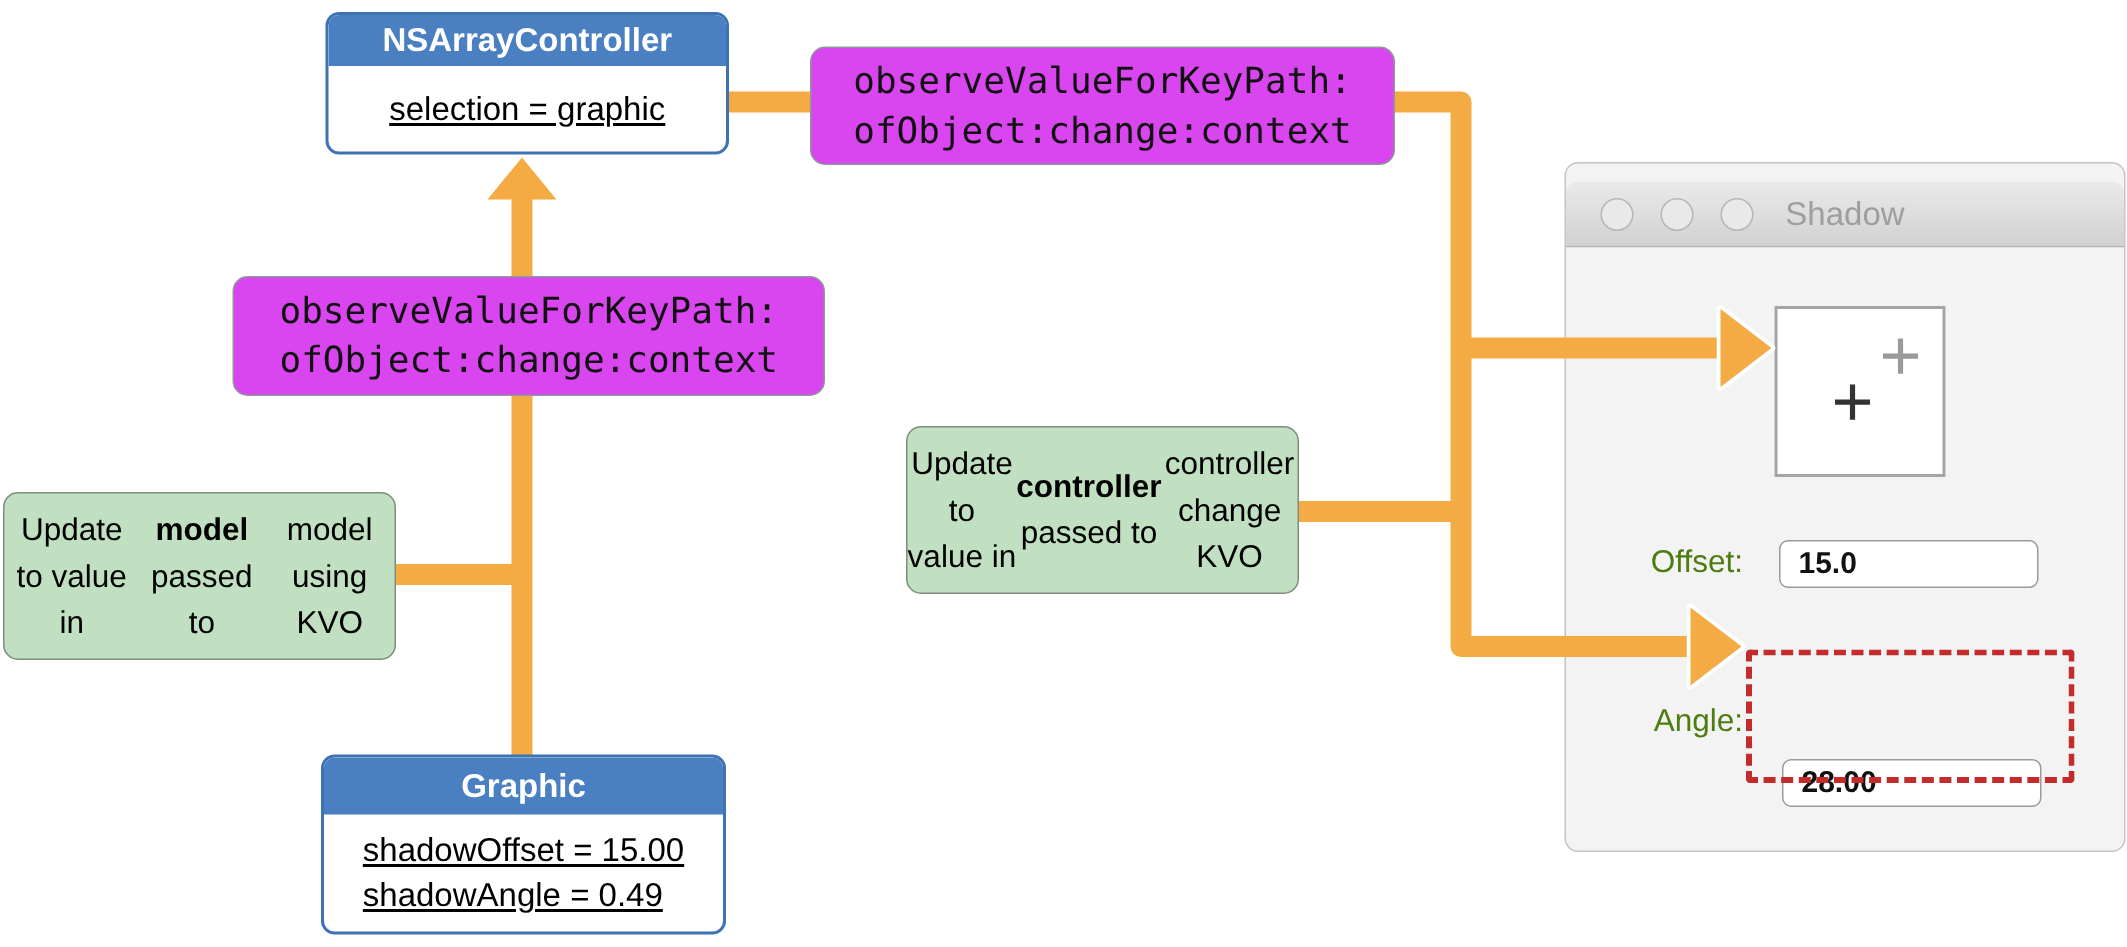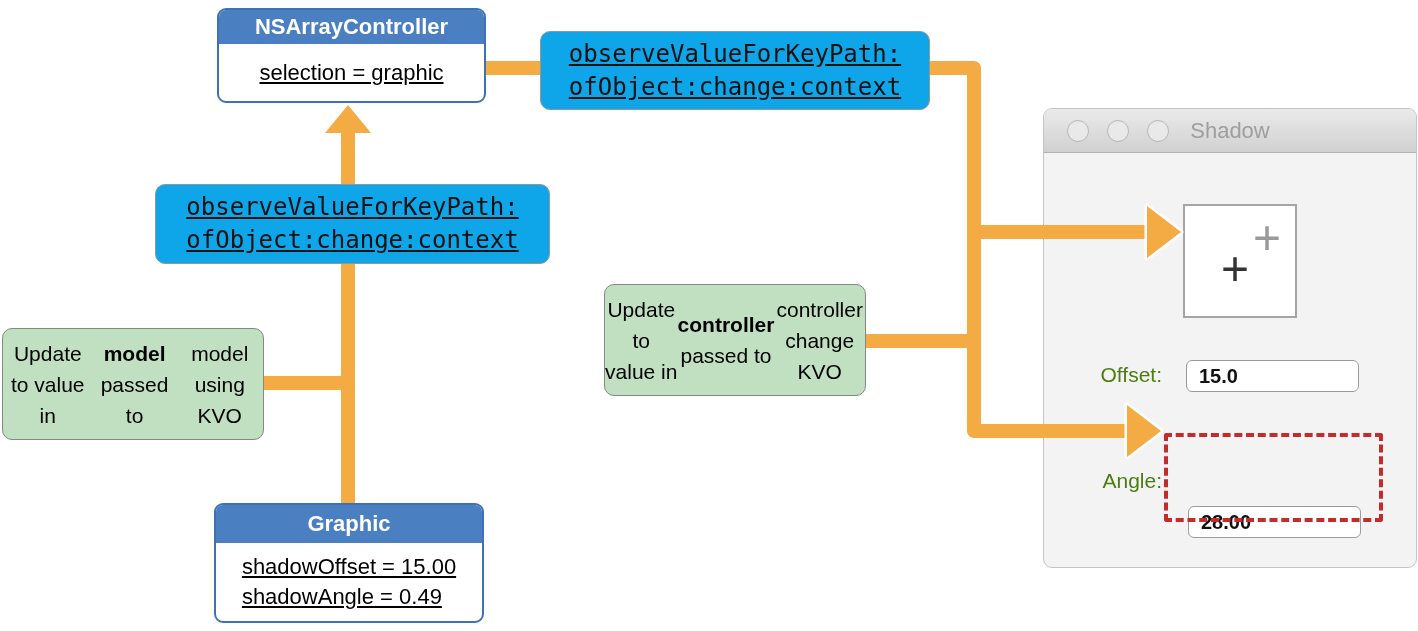--- a/index.html
+++ b/index.html
@@ -5,21 +5,21 @@
   html,body{margin:0;padding:0;background:#fff;}
   #stage{position:relative;width:1418px;height:631px;background:#ffffff;
          font-family:"Liberation Sans",sans-serif;overflow:hidden;}
 
   
   .win{position:absolute;left:1043px;top:108px;width:372px;height:458px;
        background:#f3f3f3;border:1px solid #c4c4c4;border-radius:9px;z-index:1;}
   .win-titlebar{position:relative;height:44px;
        background:linear-gradient(#eaeaea,#d1d1d1);
        border-bottom:1px solid #b2b2b2;border-radius:8px 8px 0 0;
-       display:flex;align-items:center;padding-left:23px;gap:18px;box-sizing:border-box;}
+       display:flex;align-items:center;padding-left:23px;gap:18px;box-sizing:border-box;margin-top:12px;}
   .tl{width:22px;height:22px;border-radius:50%;background:#e9e9e9;
       border:1px solid #b7b7b7;box-sizing:border-box;flex:0 0 auto;}
   .win-title{position:absolute;left:0;right:0;top:0;height:44px;line-height:44px;
       text-align:center;color:#9e9e9e;font-size:22px;pointer-events:none;}
   .canvas-square{position:absolute;left:139px;top:95px;width:114px;height:114px;
       background:#fff;border:2px solid #a5a5a5;box-sizing:border-box;}
   .marker{position:absolute;width:40px;height:48px;line-height:48px;text-align:center;
       font-size:48px;font-weight:400;font-family:"Liberation Sans",sans-serif;}
   .marker.light{left:62px;top:8px;color:#9a9a9a;}
   .marker.dark{left:30px;top:39px;color:#333333;}
@@ -41,24 +41,24 @@
 
   
   .node{position:absolute;z-index:3;box-sizing:border-box;}
   .blue-node{background:#ffffff;border:2px solid #3D72B4;border-radius:9px;
       overflow:hidden;display:flex;flex-direction:column;}
   .blue-head{background:#4A7FC1;color:#ffffff;font-weight:bold;font-size:22px;
       display:flex;align-items:center;justify-content:center;flex:0 0 auto;text-align:center;}
   .blue-body{flex:1;display:flex;flex-direction:column;align-items:center;
       justify-content:center;font-size:22px;color:#000000;line-height:30px;text-decoration:underline;}
   .blue-body .lines{text-align:left;}
-  .code-box{background:#0ea5e9;border:1.5px solid #8D989C;border-radius:10px;
+  .code-box{background:#d946ef;border:1.5px solid #8D989C;border-radius:10px;
       font-family:"DejaVu Sans Mono","Liberation Mono",monospace;font-size:24px;
       line-height:33px;color:#111;display:flex;flex-direction:column;
-      align-items:center;justify-content:center;text-decoration:underline;}
+      align-items:center;justify-content:center;}
   .note-box{background:#C1DFC1;border:1.5px solid #7F8C7F;border-radius:10px;
       font-size:21px;line-height:31px;color:#000;text-align:center;
       display:flex;flex-direction:row;align-items:center;justify-content:center;}
   .note-box .b{font-weight:bold;}
 
   .node-ac{left:217px;top:8px;width:269px;height:95px;}
   .node-ac .blue-head{height:34px;}
   .code-top{left:540px;top:31px;width:390px;height:79px;}
   .code-mid{left:155px;top:184px;width:395px;height:80px;}
   .note-model{left:2px;top:328px;width:262px;height:112px;}

